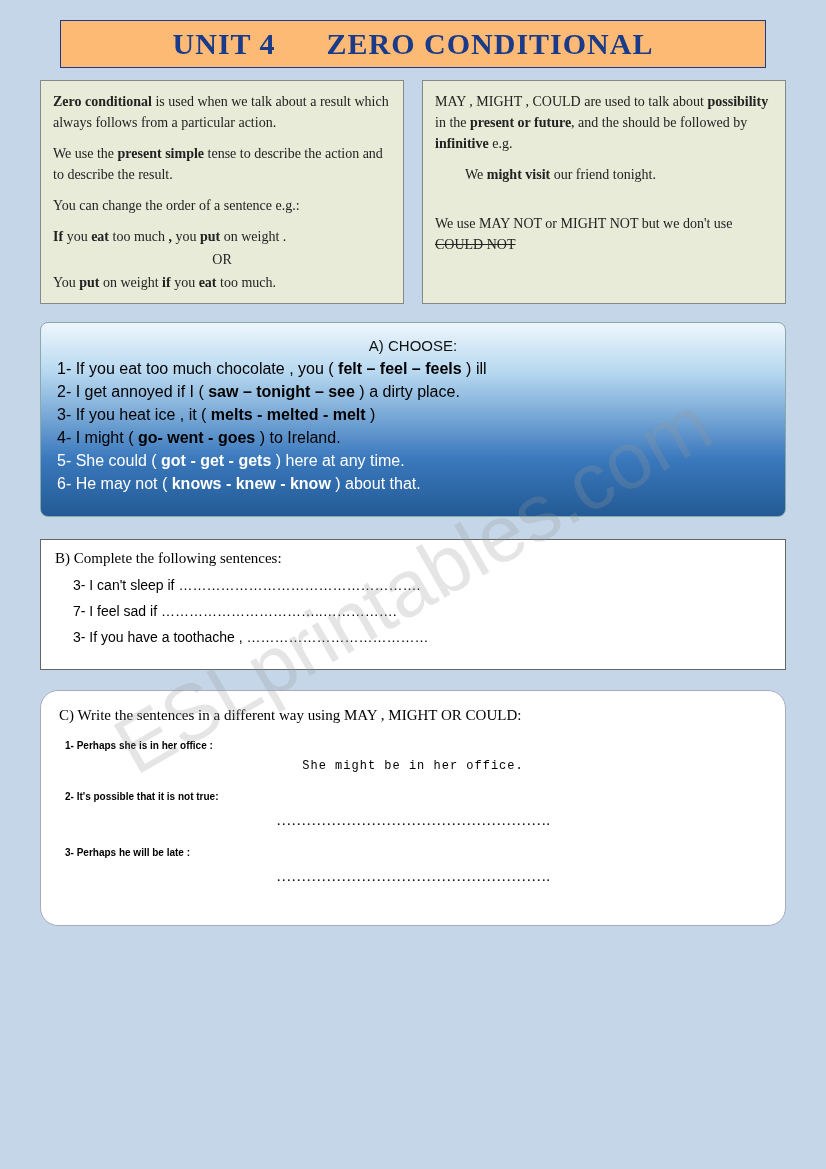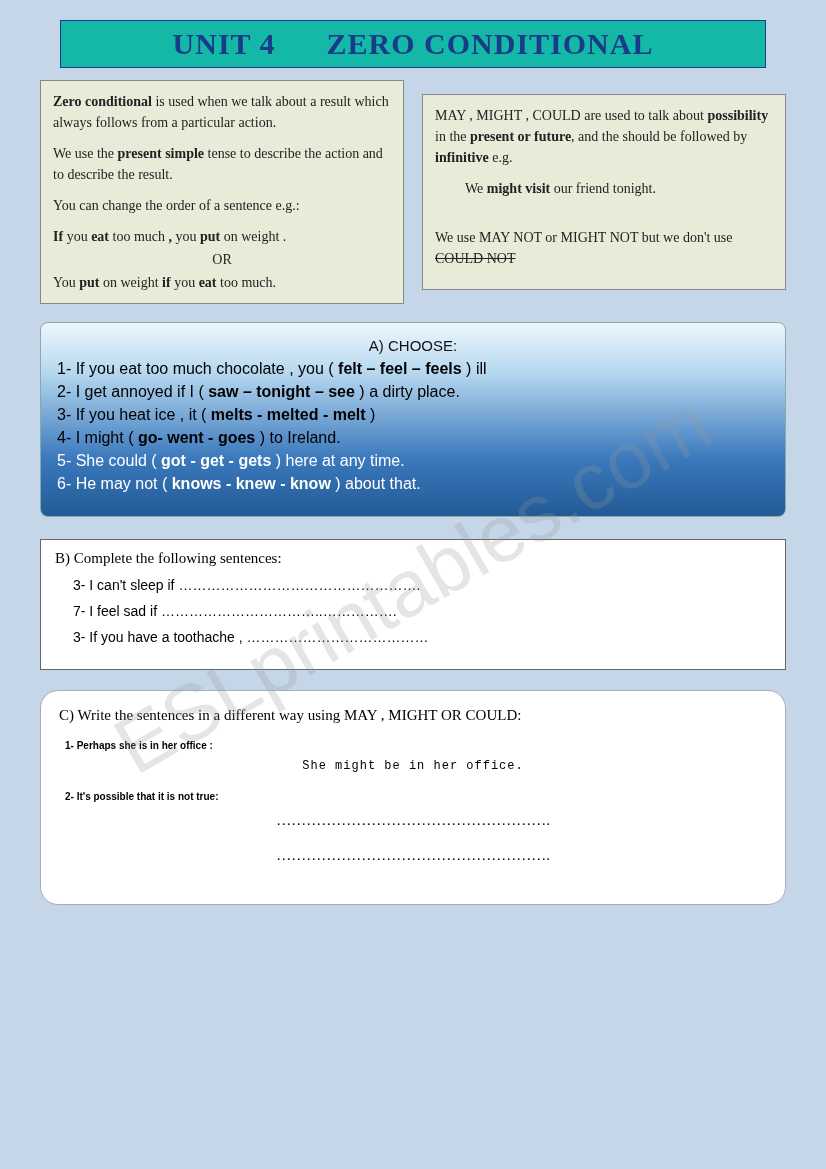--- a/index.html
+++ b/index.html
@@ -19,37 +19,36 @@
     transform: translate(-50%, -50%) rotate(-30deg);
     font-size: 80px;
     color: rgba(150,150,150,0.25);
     font-family: Arial, sans-serif;
     white-space: nowrap;
     pointer-events: none;
     z-index: 100;
   }
   .title-box {
     margin: 20px 60px 12px 60px;
-    background: #14b8a6;
+    background: #fdba74;
     border: 1px solid #1a3a8a;
     text-align: center;
     padding: 6px 0;
   }
   .title-box h1 {
     margin: 0;
     font-size: 30px;
     font-weight: bold;
     color: #1a3a8a;
     letter-spacing: 1px;
   }
   .info-row {
     display: flex;
     gap: 18px;
     margin: 10px 40px 18px 40px;
-    align-items: center;
   }
   .info-box {
     flex: 1;
     background: #e8ebd8;
     border: 1px solid #888;
     padding: 10px 12px;
     font-size: 14px;
     color: #222;
     line-height: 1.5;
   }
@@ -191,14 +190,15 @@
   <div class="line">7- I feel sad if ……………………………..…………….</div>
   <div class="line">3- If you have a toothache , …………………………………</div>
 </div>
 
 <div class="section-c">
   <div class="head">C)   Write the sentences in a different way using MAY , MIGHT OR COULD:</div>
   <div class="q">1- Perhaps she is in her office :</div>
   <div class="ans">She might be in her office.</div>
   <div class="q">2- It's possible that it is not true:</div>
   <div class="dots">……………………………………………….</div>
+  <div class="q">3- Perhaps he will be late :</div>
   <div class="dots">……………………………………………….</div>
 </div>
 
 </body></html>

